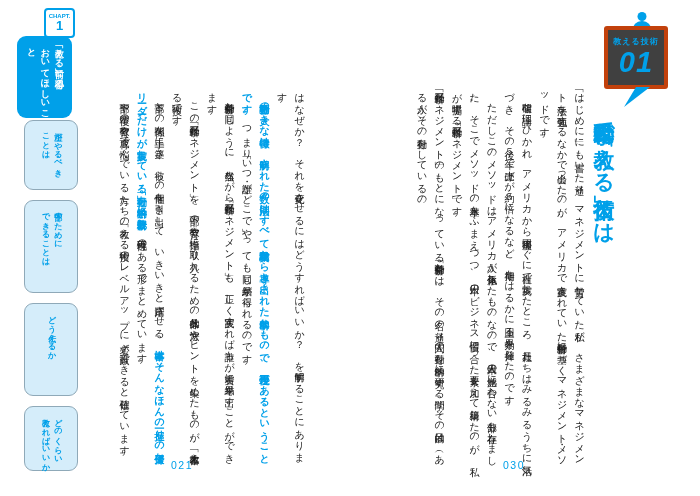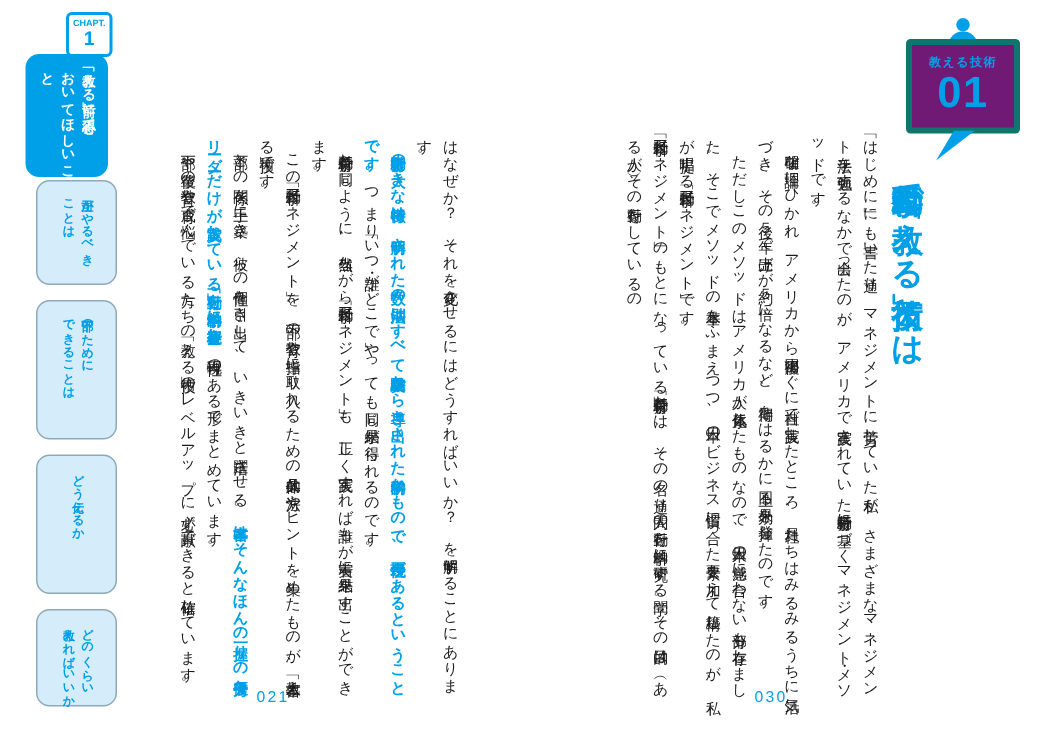--- a/index.html
+++ b/index.html
@@ -57,26 +57,26 @@
   .badge { position:absolute; left:600px; top:12px; width:84px; height:110px; z-index:2; }
   .badge-head {
     position:absolute; left:50%; top:0; transform:translateX(-50%);
     width:9px; height:9px; border-radius:50%; background:#00a0e9;
   }
   .badge-body {
     position:absolute; left:50%; top:9px; transform:translateX(-50%);
     width:19px; height:11px; border-radius:9px 9px 0 0; background:#00a0e9;
   }
   .badge-box {
-    position:absolute; left:4px; top:14px; width:76px; height:63px;
-    border:4px solid #0f766e; border-radius:3px; background:#701a75;
+    position:absolute; left:4px; top:14px; width:64px; height:63px;
+    border:4px solid #c2410c; border-radius:3px; background:#404040;
     box-sizing:border-box; text-align:center;
   }
   .badge-series { display:block; font-size:8px; font-weight:bold; color:#00a0e9; margin-top:6px; letter-spacing:1px; }
-  .badge-num { display:block; font-size:29px; font-weight:bold; color:#00a0e9; line-height:1.05; letter-spacing:1px; }
+  .badge-num { display:block; font-size:29px; font-weight:bold; color:#00a0e9; line-height:1.05; letter-spacing:1px;font-style:italic; }
   .badge-tail { position:absolute; left:24px; top:75px; }
 
   
   .section-title {
     position:absolute; left:590px; top:106px; height:330px;
     writing-mode:vertical-rl; text-orientation:mixed;
     font-size:21px; font-weight:bold; color:#00a0e9;
     letter-spacing:0.5px;
   }
 

